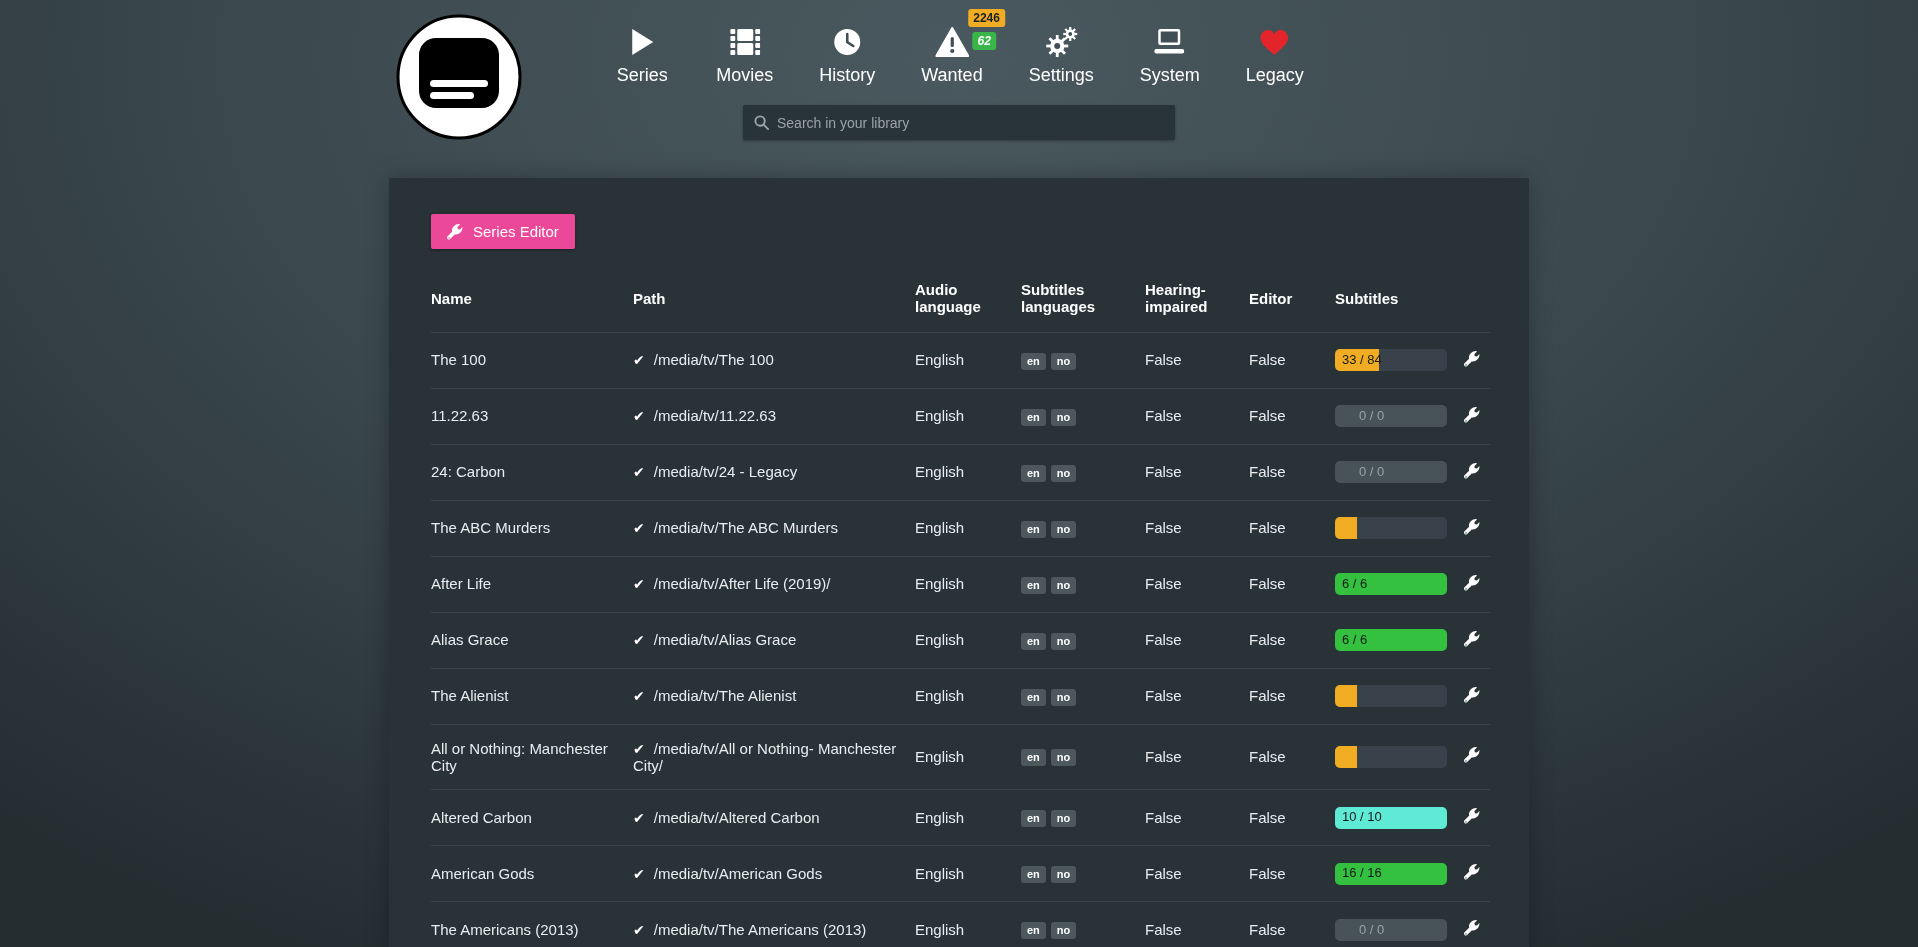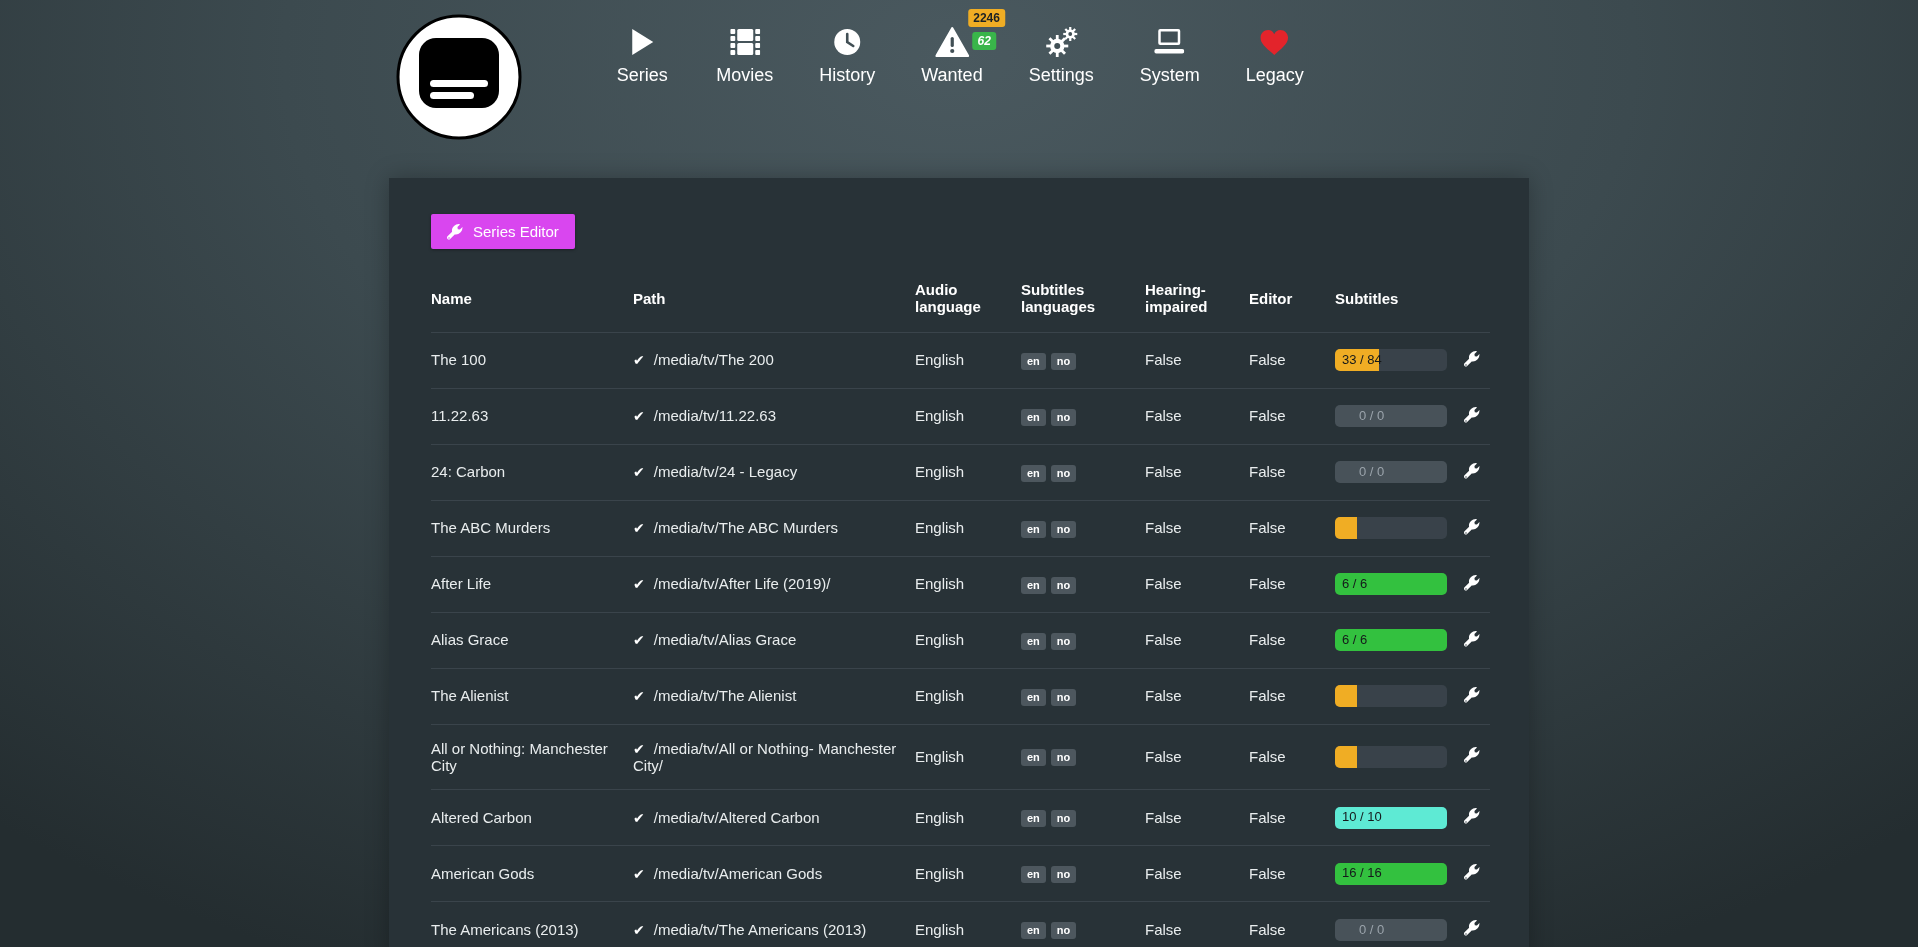--- a/index.html
+++ b/index.html
@@ -44,21 +44,21 @@
   .search-wrap input::placeholder { color:#9aa4a9; }
 
   
   .panel {
     width:1140px; margin:0 auto; min-height:769px;
     background:#283237; padding:36px 40px 0 42px;
     box-shadow:0 0 22px rgba(0,0,0,.28);
   }
   .editor-btn {
     display:inline-flex; align-items:center; gap:10px;
-    background:#d946ef; color:#fff; font-size:15px;
+    background:#ec4899; color:#fff; font-size:15px;
     padding:9px 16px; border:0; border-radius:2px; cursor:pointer;
     box-shadow:0 1px 3px rgba(0,0,0,.35);
     font-family:"Liberation Sans", sans-serif;
   }
   .btn-icon { display:inline-flex; }
 
   table { width:100%; border-collapse:collapse; table-layout:fixed; margin-top:22px; }
   th {
     font-size:15px; font-weight:bold; color:#ffffff; text-align:left;
     padding:10px 8px 16px 0; vertical-align:middle; line-height:1.15;
@@ -189,20 +189,29 @@
         <div class="nav-item">
           <span class="nav-icon">
             <svg width="28" height="25" viewBox="0 0 32 29">
               <path fill="#e3242b" d="M16 29 C8 22 0 16 0 9 C0 4 4 0 9 0 C12 0 15 2 16 5 C17 2 20 0 23 0 C28 0 32 4 32 9 C32 16 24 22 16 29 Z"></path>
             </svg>
           </span>
           <span class="nav-label">Legacy</span>
         </div>
       </nav>
 
+    <div class="search-wrap">
+      <span style="display:inline-flex;">
+        <svg width="15" height="15" viewBox="0 0 16 16">
+          <circle cx="6.5" cy="6.5" r="5" fill="none" stroke="#9aa4a9" stroke-width="2"></circle>
+          <line x1="10.5" y1="10.5" x2="15" y2="15" stroke="#9aa4a9" stroke-width="2" stroke-linecap="round"></line>
+        </svg>
+      </span>
+      <input type="text" placeholder="Search in your library" style="">
+    </div>
 
   </header>
 
   <main class="panel">
 
     <button class="editor-btn">
       <span class="btn-icon icon-wrench-slot">
           <svg width="16" height="16" viewBox="0 0 512 512">
             <path fill="#fff" d="M507.73 109.1c-2.24-9.03-13.54-12.09-20.12-5.51l-74.36 74.36-67.88-11.31-11.31-67.88 74.36-74.36c6.62-6.62 3.43-17.9-5.66-20.16C262.74-11.35 132.64 123.21 162.9 248.4l-145.53 145.53c-23.16 23.16-23.16 60.7 0 83.87 23.16 23.16 60.7 23.16 83.87 0L246.77 332.27c125.18 30.26 259.75-99.84 244.06-223.17zM64 472c-13.25 0-24-10.75-24-24 0-13.26 10.75-24 24-24s24 10.74 24 24c0 13.25-10.75 24-24 24z"></path>
           </svg>
@@ -229,21 +238,21 @@
             <th>Subtitles languages</th>
             <th>Hearing-impaired</th>
             <th>Editor</th>
             <th>Subtitles</th>
             <th></th>
           </tr>
         </thead>
       <tbody id="tbody">
           <tr>
             <td class="name">The 100</td>
-            <td class="path"><span class="check">✔</span><span>/media/tv/The 200</span></td>
+            <td class="path"><span class="check">✔</span><span>/media/tv/The 100</span></td>
             <td>English</td>
             <td><span class="chip">en</span><span class="chip">no</span></td>
             <td>False</td>
             <td>False</td>
             <td>
               <div class="pbar">
                 <div class="pfill" style="width:39%;background:#f0ad24">
                   <span>33 / 84</span>
                 </div>
               </div>

